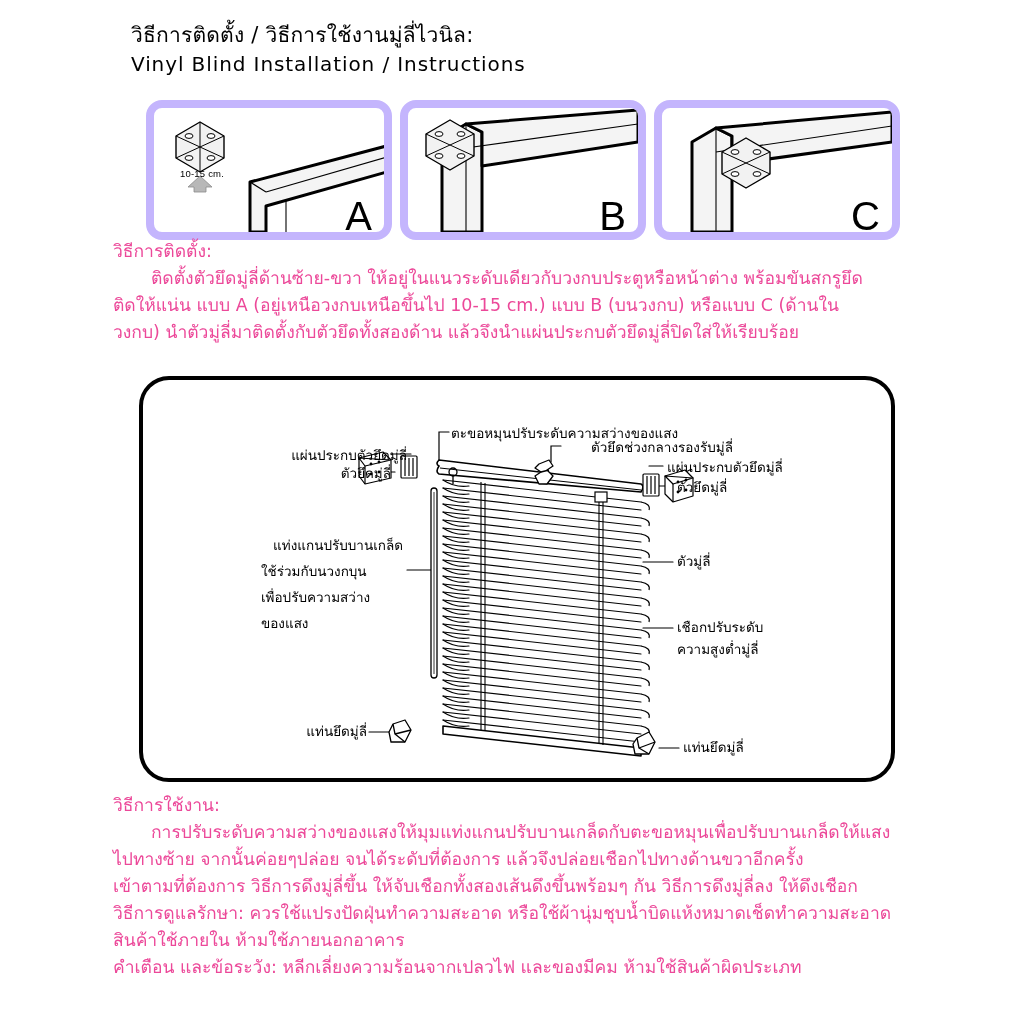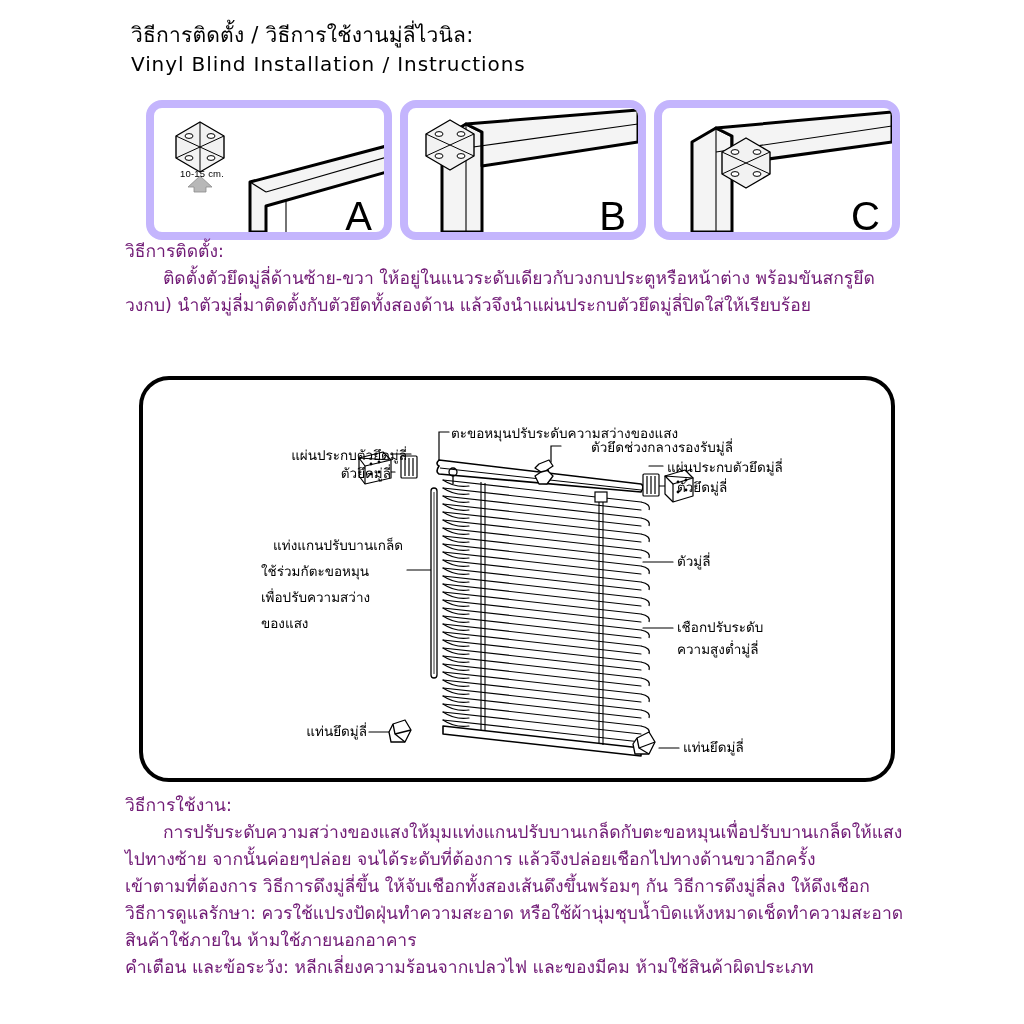--- a/index.html
+++ b/index.html
@@ -49,21 +49,21 @@
     position:absolute;right:12px;bottom:-4px;font-size:40px;line-height:40px;
     font-family:"Liberation Sans",sans-serif;color:#000;
   }
   .panel svg{position:absolute;left:0;top:0;}
   .dim-text{
     position:absolute;font-size:9.5px;font-family:"Liberation Sans",sans-serif;
     letter-spacing:.2px;white-space:nowrap;
   }
 
   
-  .para{position:absolute;left:125px;width:766px;color:#701a75;}
+  .para{position:absolute;left:113px;width:766px;color:#ec4899;}
   .para .ln{font-size:17.5px;line-height:27px;white-space:nowrap;}
   .para .ln.indent{padding-left:38px;}
   .heading{font-size:18px;line-height:28px;}
 
   .install-text{top:238px;}
   .usage-text{top:792px;}
 
   
   .diagram{
     position:absolute;left:139px;top:376px;width:748px;height:398px;
@@ -180,20 +180,21 @@
           <ellipse cx="95" cy="66" rx="4" ry="2.4"></ellipse>
         </g>
       </svg>
       <div class="panel-letter">C</div>
     </div>
   </div>
 
   <div class="para install-text">
     <div class="ln heading">วิธีการติดตั้ง:</div>
     <div class="ln indent">ติดตั้งตัวยึดมู่ลี่ด้านซ้าย-ขวา  ให้อยู่ในแนวระดับเดียวกับวงกบประตูหรือหน้าต่าง   พร้อมขันสกรูยึด</div>
+    <div class="ln">ติดให้แน่น   แบบ A (อยู่เหนือวงกบเหนือขึ้นไป 10-15 cm.) แบบ B (บนวงกบ) หรือแบบ C (ด้านใน</div>
     <div class="ln">วงกบ) นำตัวมู่ลี่มาติดตั้งกับตัวยึดทั้งสองด้าน แล้วจึงนำแผ่นประกบตัวยึดมู่ลี่ปิดใส่ให้เรียบร้อย</div>
   </div>
 
   <div class="diagram">
 
     <svg width="740" height="390" viewBox="0 0 740 390">
       <g stroke="#000" fill="none" stroke-width="1.2" stroke-linecap="round">
 
         <path d="M306,52 L296,52 L296,84"></path>
         <path d="M268,74 L248,74"></path>
@@ -382,21 +383,21 @@
 
     <div class="lbl" style="left:420px;top:58px;margin-left:28px;">ตัวยึดช่วงกลางรองรับมู่ลี่</div>
 
     <div class="lbl r" style="left:24px;top:66px;width:240px;">แผ่นประกบตัวยึดมู่ลี่</div>
     <div class="lbl r" style="left:24px;top:84px;width:224px;">ตัวยึดมู่ลี่</div>
 
     <div class="lbl" style="left:524px;top:78px;">แผ่นประกบตัวยึดมู่ลี่</div>
     <div class="lbl" style="left:534px;top:98px;">ตัวยึดมู่ลี่</div>
 
     <div class="lbl r" style="left:14px;top:156px;width:246px;">แท่งแกนปรับบานเกล็ด</div>
-    <div class="lbl" style="left:118px;top:182px;">ใช้ร่วมกัตะขอหมุน</div>
+    <div class="lbl" style="left:118px;top:182px;">ใช้ร่วมกับนวงกบุน</div>
     <div class="lbl" style="left:118px;top:208px;">เพื่อปรับความสว่าง</div>
     <div class="lbl" style="left:118px;top:234px;">ของแสง</div>
 
     <div class="lbl" style="left:534px;top:172px;">ตัวมู่ลี่</div>
 
     <div class="lbl" style="left:534px;top:238px;">เชือกปรับระดับ</div>
     <div class="lbl" style="left:534px;top:260px;">ความสูงต่ำมู่ลี่</div>
 
     <div class="lbl r" style="left:26px;top:342px;width:198px;">แท่นยึดมู่ลี่</div>
     <div class="lbl" style="left:540px;top:358px;">แท่นยึดมู่ลี่</div>

